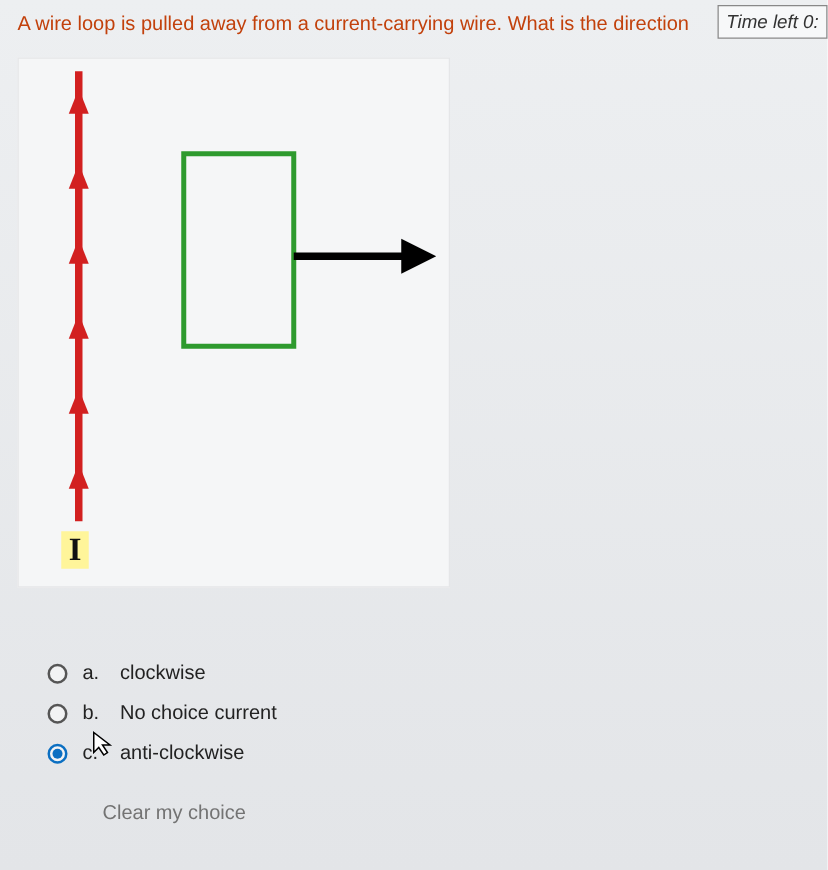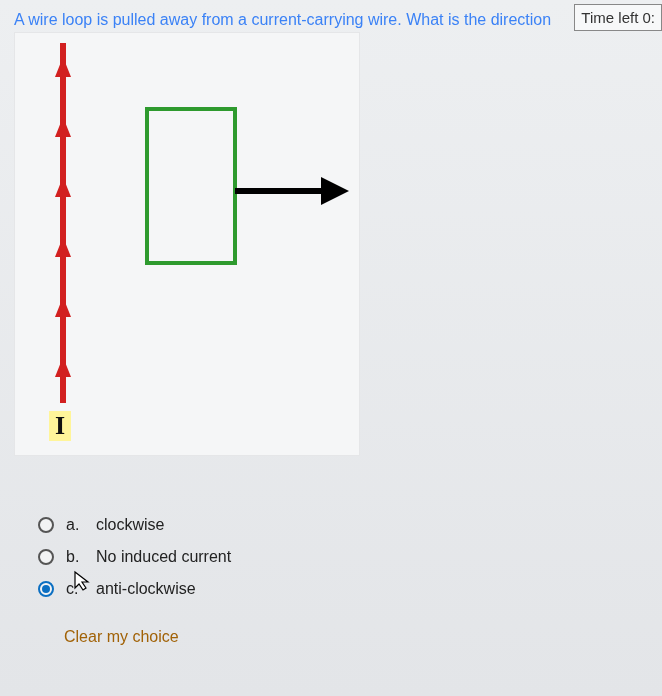--- a/index.html
+++ b/index.html
@@ -12,31 +12,33 @@
     overflow: hidden;
     color: #2a2a2a;
   }
   .page {
     padding: 8px 10px 10px 14px;
     position: relative;
   }
   .question-text {
     font-size: 16px;
     line-height: 1.5;
-    color: #3b82f6;
+    color: #c2410c;
+    margin-bottom: 14px;
   }
   .timer-box {
     position: absolute;
     top: 4px;
     right: 0;
     border: 1px solid #888;
     background: #f7f8f9;
     padding: 4px 6px;
     font-size: 15px;
     color: #333;
+    font-style: italic;
   }
   .diagram {
     width: 346px;
     height: 424px;
     background: #f5f6f7;
     border: 1px solid #e5e6e8;
     position: relative;
     margin-bottom: 40px;
   }
   .diagram svg { position: absolute; top: 0; left: 0; }
@@ -87,22 +89,22 @@
   }
   .letter { width: 18px; }
   .cursor-arrow {
     position: absolute;
     left: 35px;
     top: -10px;
     pointer-events: none;
   }
   .clear-link {
     margin-top: 16px;
-    margin-left: 26px;
-    color: #a16207;
+    margin-left: 44px;
+    color: #737373;
     font-size: 16px;
     cursor: pointer;
     display: inline-block;
   }
 </style>
 </head>
 <body>
 
 <div class="page">
 
@@ -140,21 +142,21 @@
 
     <label class="answer-row">
       <span class="radio"></span>
       <span class="letter">a.</span>
       <span>clockwise</span>
     </label>
 
     <label class="answer-row">
       <span class="radio"></span>
       <span class="letter">b.</span>
-      <span>No induced current</span>
+      <span>No choice current</span>
     </label>
 
     <label class="answer-row">
       <svg class="cursor-arrow" width="18" height="22">
         <path d="M2 2 L2 18 L6 14 L10 20 L13 18 L9 12 L15 12 Z" fill="#fff" stroke="#000" stroke-width="1.2"></path>
       </svg>
       <span class="radio selected"></span>
       <span class="letter">c.</span>
       <span>anti-clockwise</span>
     </label>

